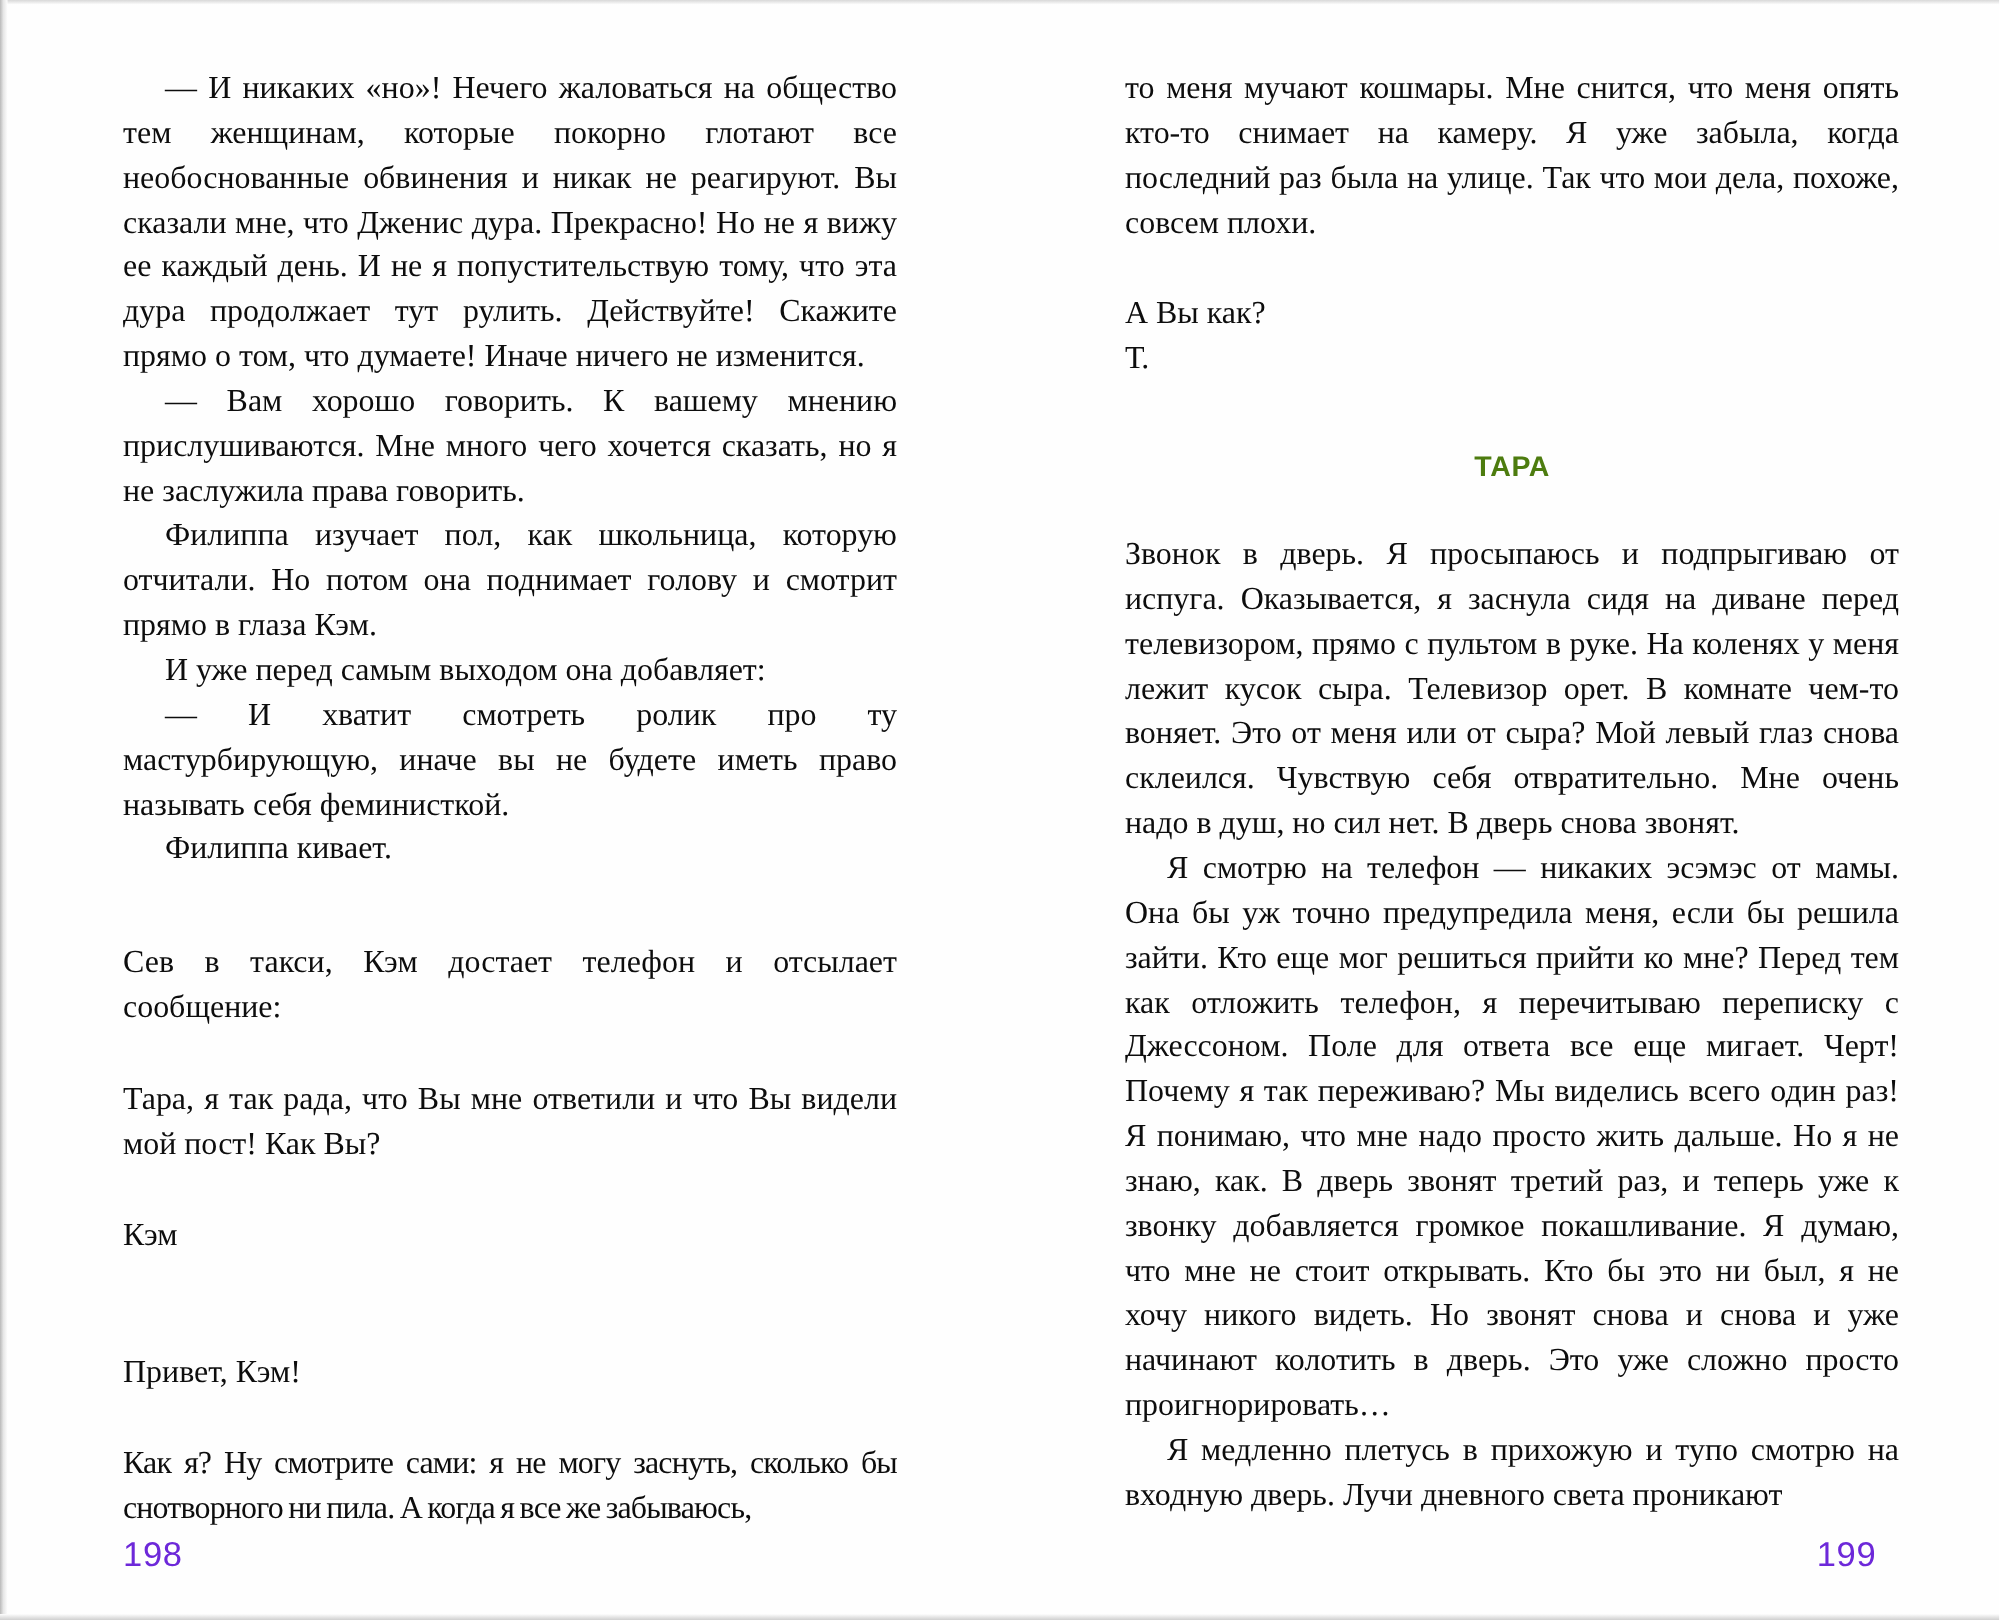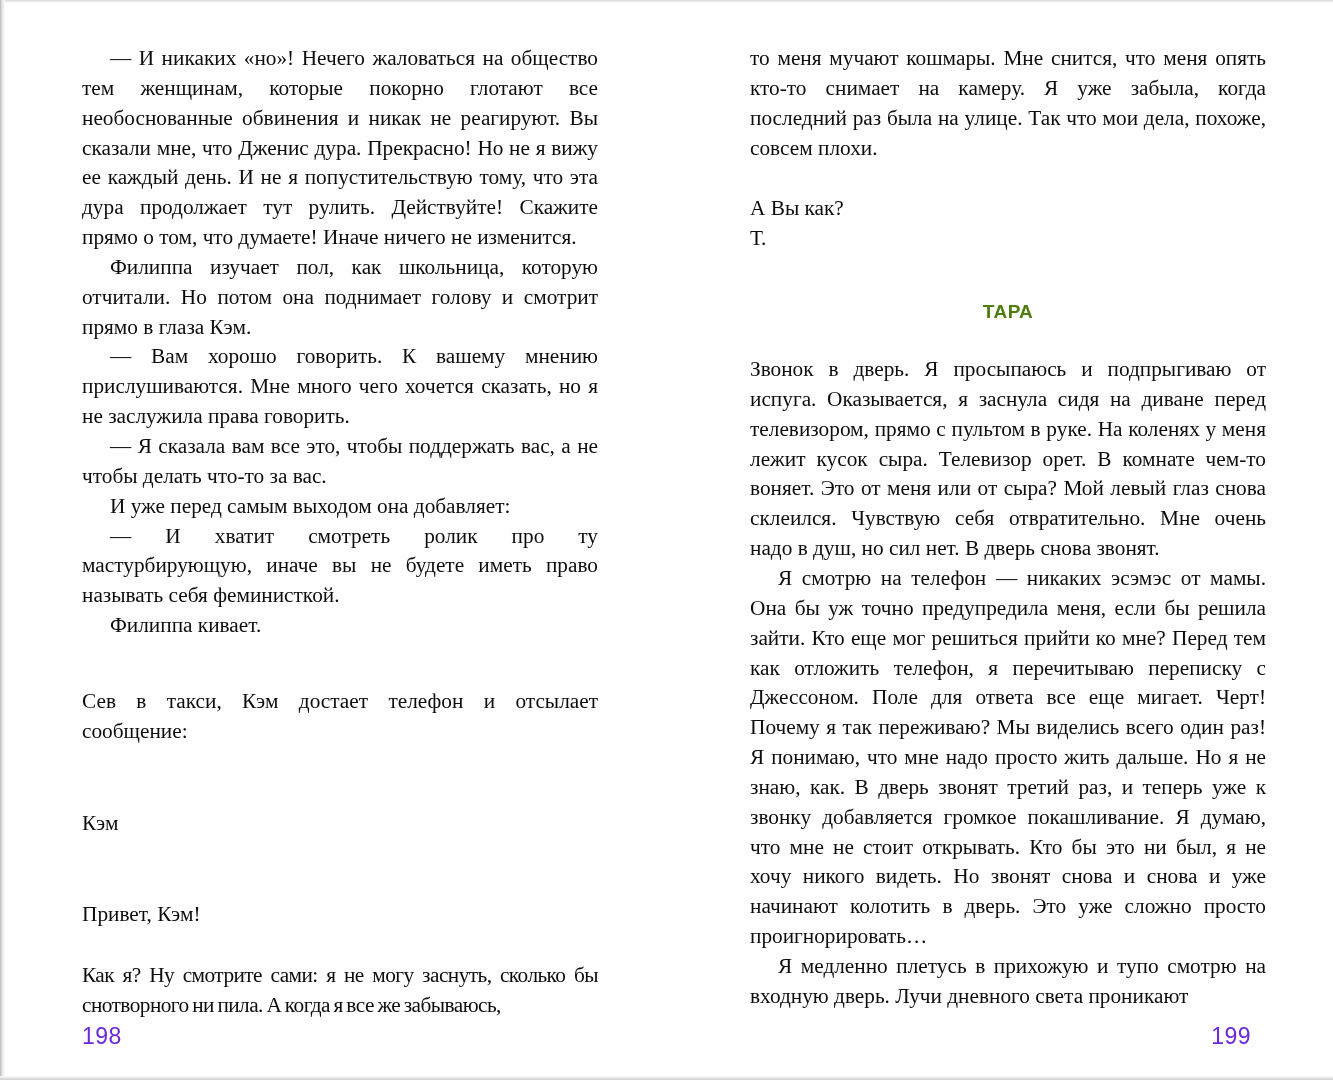--- a/index.html
+++ b/index.html
@@ -115,33 +115,33 @@
 <div class="page-scan">
 
   <div class="scan-edge-top"></div>
   <div class="scan-edge-left"></div>
   <div class="scan-edge-bottom"></div>
 
   <div class="leaf leaf-verso">
     <div class="column">
 
       <p class="para">— И никаких «но»! Нечего жаловаться на общество тем женщинам, которые покорно глотают все необоснованные обвинения и никак не реагируют. Вы сказали мне, что Дженис дура. Прекрасно! Но не я вижу ее каждый день. И не я попустительствую тому, что эта дура продолжает тут рулить. Действуйте! Скажите прямо о том, что думаете! Иначе ничего не изменится.</p>
+      <p class="para">— Вам хорошо говорить. К вашему мнению прислушиваются. Мне много чего хочется сказать, но я не заслужила права говорить.</p>
       <p class="para">Филиппа изучает пол, как школьница, которую отчитали. Но потом она поднимает голову и смотрит прямо в глаза Кэм.</p>
-      <p class="para">— Вам хорошо говорить. К вашему мнению прислушиваются. Мне много чего хочется сказать, но я не заслужила права говорить.</p>
-      <p class="para">— Я сказала вам все это, чтобы поддержать вас, а не чтобы делать что-то за вас.</p>
       <p class="para">И уже перед самым выходом она добавляет:</p>
       <p class="para">— И хватит смотреть ролик про ту мастурбирующую, иначе вы не будете иметь право называть себя феминисткой.</p>
       <p class="para">Филиппа кивает.</p>
 
       <div class="gap-lg"></div>
 
       <p class="para-flush">Сев в такси, Кэм достает телефон и отсылает сообщение:</p>
 
       <div class="gap-md"></div>
 
+      <p class="msg">Тара, я так рада, что Вы мне ответили и что Вы видели мой пост! Как Вы?</p>
 
       <div class="gap-md"></div>
 
       <p class="msg">Кэм</p>
 
       <div class="gap-md"></div>
 
 
       <div class="gap-md"></div>
 

